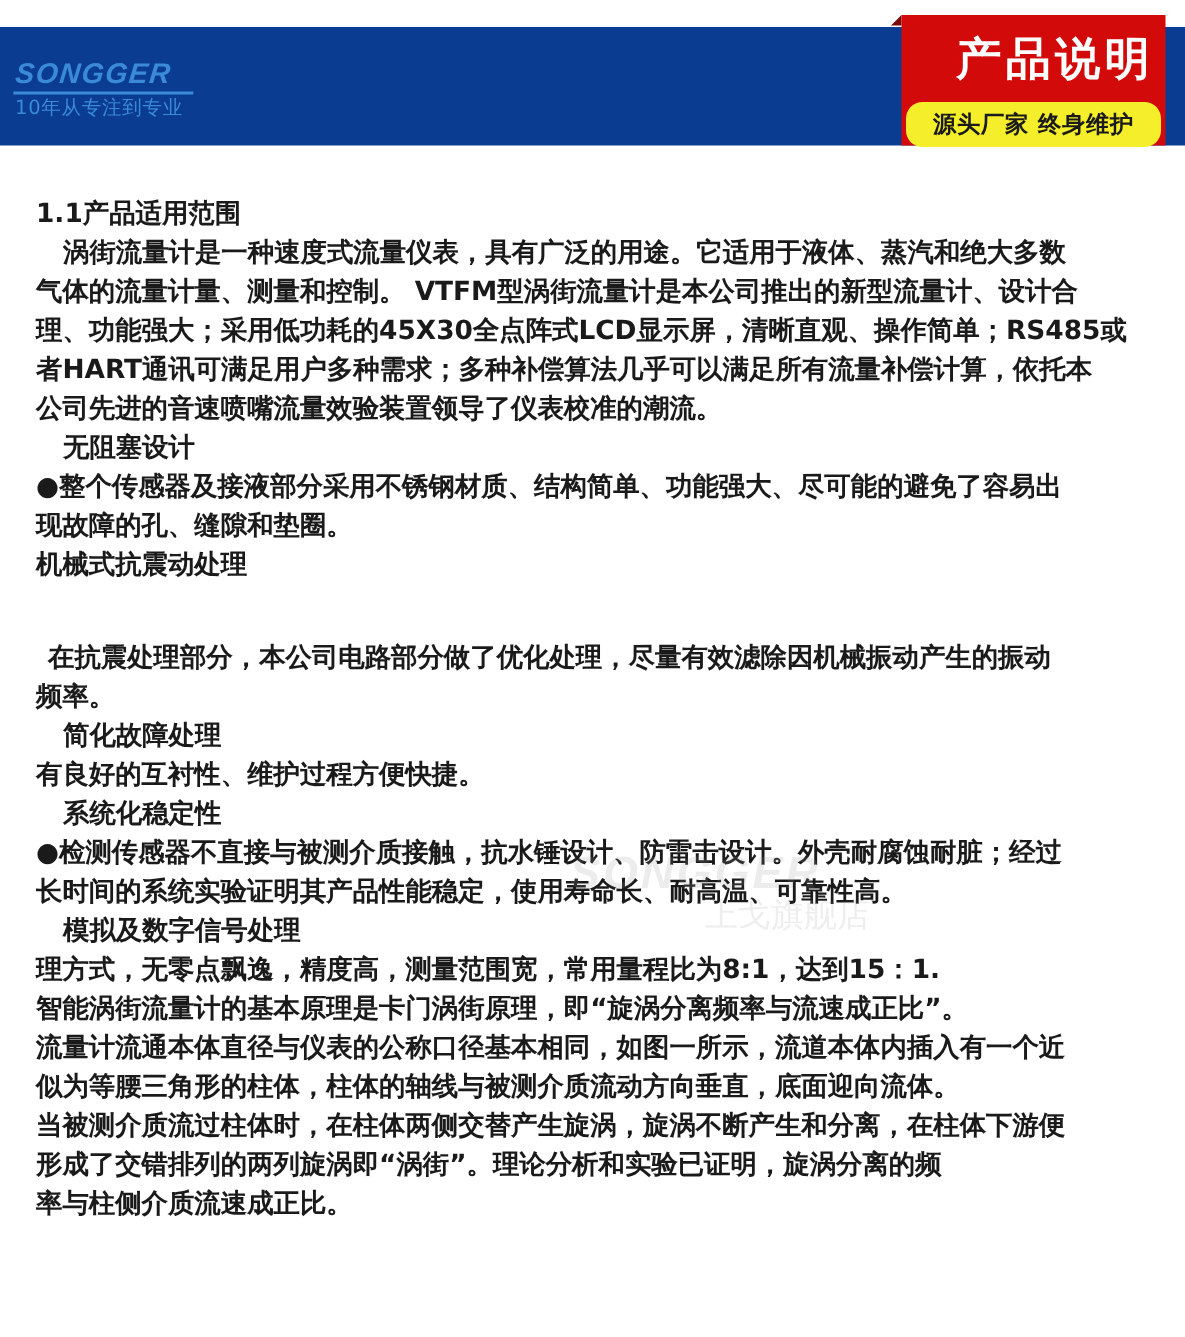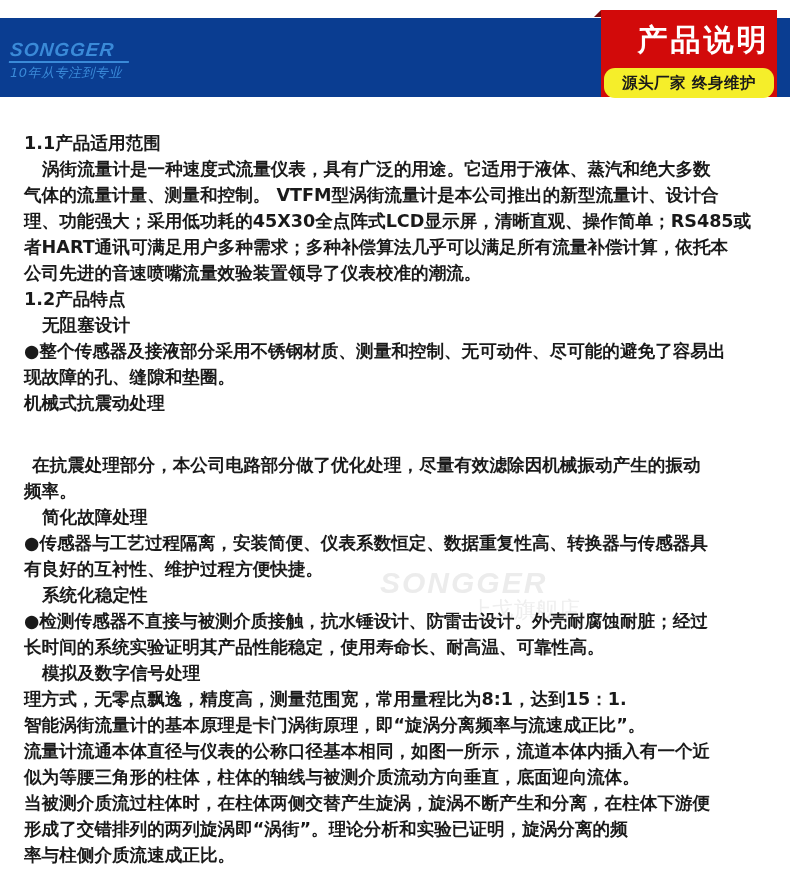--- a/index.html
+++ b/index.html
@@ -3,21 +3,21 @@
 <meta charset="utf-8">
 <style>
   html, body { margin: 0; padding: 0; background: #ffffff; }
   body { width: 790px; height: 891px; position: relative; overflow: hidden;
          font-family: "DejaVu Sans", "Liberation Sans", sans-serif; color: #1a1a1a; }
   .banner { position: absolute; left: 0; top: 18px; width: 790px; height: 79px; background: #0a3d91; }
   .logo { position: absolute; left: 10px; top: 40px; width: 120px; }
   .logo-text { font-family: "Liberation Sans", sans-serif; font-weight: bold; font-style: italic;
                font-size: 19px; letter-spacing: 1px; color: #3a8ad8; line-height: 20px;
                border-bottom: 2px solid #3a8ad8; padding-bottom: 1px; transform: skewX(-6deg); }
-  .logo-slogan { font-size: 13px; color: #3a8ad8; line-height: 18px; margin-top: 1px; letter-spacing: 0.5px; font-style: italic; }
+  .logo-slogan { font-size: 13px; color: #3a8ad8; line-height: 18px; margin-top: 1px; letter-spacing: 0.5px; }
   .badge { position: absolute; left: 601px; top: 10px; width: 176px; height: 87px; background: #d20a0a; }
   .badge-fold { position: absolute; left: 594px; top: 10px; width: 0; height: 0;
                 border-left: 7px solid transparent; border-bottom: 7px solid #7a0a0a; }
   .badge-title { position: absolute; left: 0; top: 14px; width: 205px; text-align: center;
                  color: #ffffff; font-weight: bold; font-size: 30px; letter-spacing: 3px; line-height: 32px; }
   .badge-sub { position: absolute; left: 3px; top: 58px; width: 170px; height: 30px; background: #f5ee2a;
                border-radius: 11px; text-align: center; color: #1a1a1a; font-weight: bold;
                font-size: 15.5px; line-height: 30px; letter-spacing: 0.5px; }
   .content { position: absolute; left: 24px; top: 130px; width: 760px; }
   .line { font-size: 17.6px; line-height: 26px; white-space: nowrap; height: 26px; font-weight: bold; }
@@ -45,29 +45,27 @@
   <div class="badge-sub">源头厂家 终身维护</div>
 </div>
 
 <div class="content">
   <div class="line">1.1产品适用范围</div>
   <div class="line indent">涡街流量计是一种速度式流量仪表，具有广泛的用途。它适用于液体、蒸汽和绝大多数</div>
   <div class="line">气体的流量计量、测量和控制。 VTFM型涡街流量计是本公司推出的新型流量计、设计合</div>
   <div class="line">理、功能强大；采用低功耗的45X30全点阵式LCD显示屏，清晰直观、操作简单；RS485或</div>
   <div class="line">者HART通讯可满足用户多种需求；多种补偿算法几乎可以满足所有流量补偿计算，依托本</div>
   <div class="line">公司先进的音速喷嘴流量效验装置领导了仪表校准的潮流。</div>
-  <div class="line">1.2产品特点</div>
   <div class="line indent">无阻塞设计</div>
-  <div class="line">●整个传感器及接液部分采用不锈钢材质、测量和控制、无可动件、尽可能的避免了容易出</div>
+  <div class="line">●整个传感器及接液部分采用不锈钢材质、结构简单、功能强大、尽可能的避免了容易出</div>
   <div class="line">现故障的孔、缝隙和垫圈。</div>
   <div class="line">机械式抗震动处理</div>
   <div class="line indent2">在抗震处理部分，本公司电路部分做了优化处理，尽量有效滤除因机械振动产生的振动</div>
   <div class="line">频率。</div>
   <div class="line indent">简化故障处理</div>
-  <div class="line">●传感器与工艺过程隔离，安装简便、仪表系数恒定、数据重复性高、转换器与传感器具</div>
   <div class="line">有良好的互衬性、维护过程方便快捷。</div>
   <div class="line indent">系统化稳定性</div>
   <div class="line">●检测传感器不直接与被测介质接触，抗水锤设计、防雷击设计。外壳耐腐蚀耐脏；经过</div>
   <div class="line">长时间的系统实验证明其产品性能稳定，使用寿命长、耐高温、可靠性高。</div>
   <div class="line indent">模拟及数字信号处理</div>
   <div class="line">理方式，无零点飘逸，精度高，测量范围宽，常用量程比为8:1，达到15：1.</div>
   <div class="line">智能涡街流量计的基本原理是卡门涡街原理，即“旋涡分离频率与流速成正比”。</div>
   <div class="line">流量计流通本体直径与仪表的公称口径基本相同，如图一所示，流道本体内插入有一个近</div>
   <div class="line">似为等腰三角形的柱体，柱体的轴线与被测介质流动方向垂直，底面迎向流体。</div>
   <div class="line">当被测介质流过柱体时，在柱体两侧交替产生旋涡，旋涡不断产生和分离，在柱体下游便</div>

